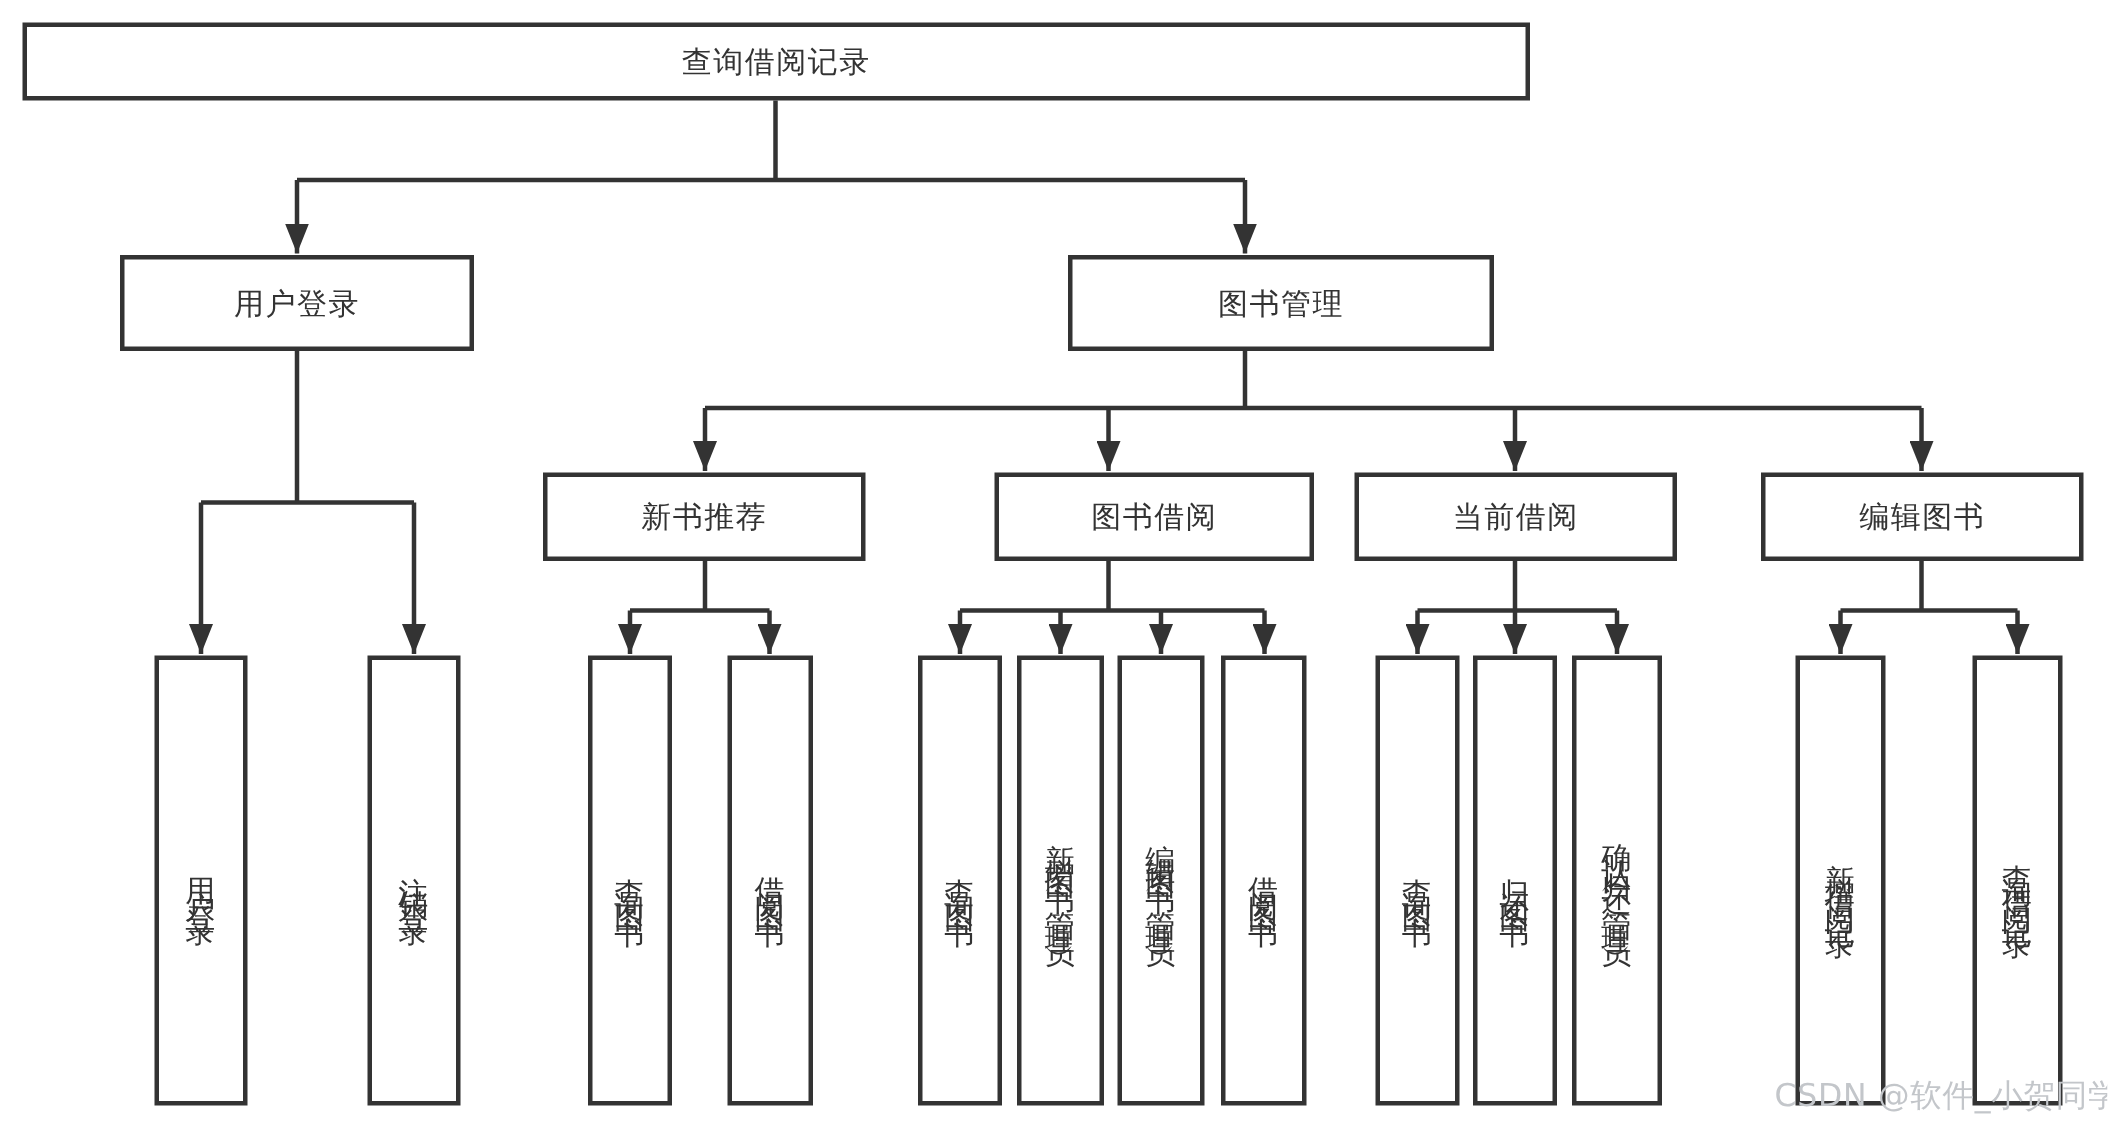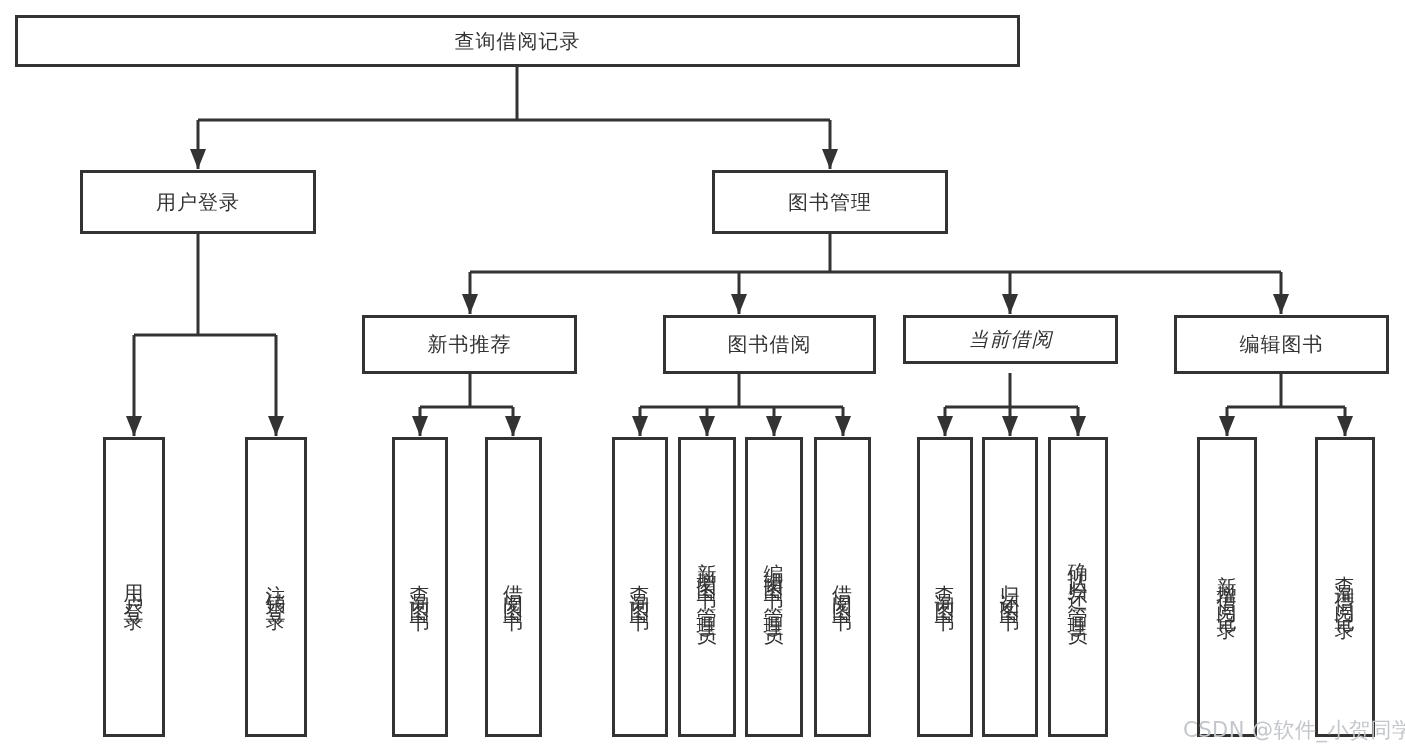--- a/index.html
+++ b/index.html
@@ -94,31 +94,31 @@
     </g>
   </svg>
 
   <div class="box hbox" style="left:15px;top:15px;width:1005px;height:52px;">
     <span>查询借阅记录</span>
   </div>
 
   <div class="box hbox" style="left:80px;top:170px;width:236px;height:64px;">
     <span>用户登录</span>
   </div>
-  <div class="box hbox" style="left:712px;top:170px;width:236px;height:64px;">
+  <div class="box hbox" style="left:712px;top:170px;width:284px;height:64px;">
     <span>图书管理</span>
   </div>
 
   <div class="box hbox" style="left:362px;top:315px;width:215px;height:59px;">
     <span>新书推荐</span>
   </div>
   <div class="box hbox" style="left:663px;top:315px;width:213px;height:59px;">
     <span>图书借阅</span>
   </div>
-  <div class="box hbox" style="left:903px;top:315px;width:215px;height:49px;font-style:italic;">
+  <div class="box hbox" style="left:903px;top:315px;width:215px;height:59px;">
     <span>当前借阅</span>
   </div>
   <div class="box hbox" style="left:1174px;top:315px;width:215px;height:59px;">
     <span>编辑图书</span>
   </div>
 
   <div class="box vbox" style="left:103px;top:437px;width:62px;height:300px;">
     <span>用户登录</span>
   </div>
   <div class="box vbox" style="left:245px;top:437px;width:62px;height:300px;">

